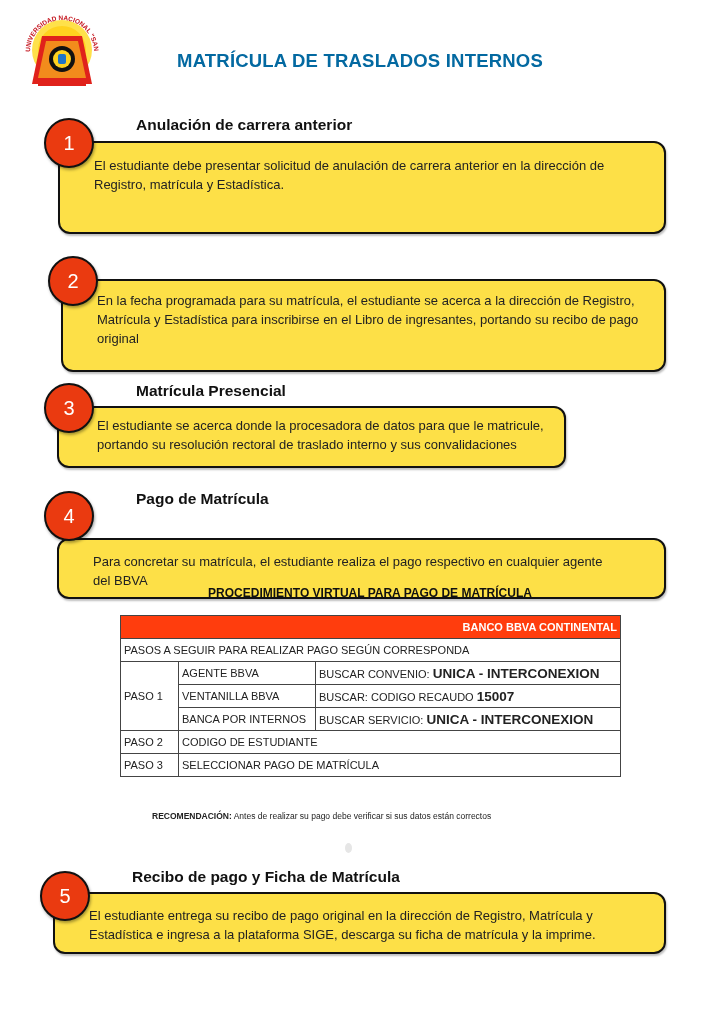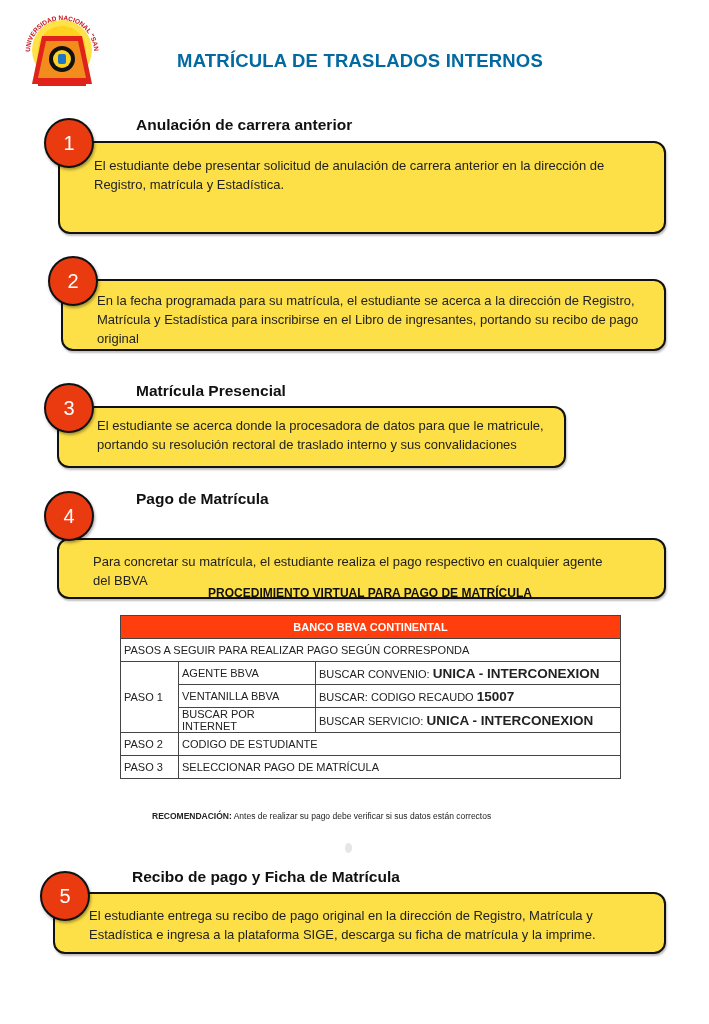--- a/index.html
+++ b/index.html
@@ -16,21 +16,21 @@
   .step-box .note { font-style:italic; font-size:11.5px; line-height:17px; }
   .badge { position:absolute; width:50px; height:50px; border-radius:50%;
            background:#ea3a10; border:2.5px solid #111; box-sizing:border-box;
            color:#fff; font-size:20px; display:flex; align-items:center; justify-content:center;
            z-index:3; box-shadow:1px 2px 3px rgba(0,0,0,0.35); }
   .vp-title { position:absolute; left:120px; top:586px; width:500px; text-align:center;
               font-weight:bold; font-size:12px; color:#111; }
   table.pay { position:absolute; left:120px; top:615px; width:501px; border-collapse:collapse;
               font-size:11px; color:#222; }
   table.pay td { border:1px solid #444; padding:0 3px; height:22px; }
-  table.pay td.bank { background:#ff3d0d; color:#fff; text-align:center; font-weight:bold; height:22px; font-size:11px; }
+  table.pay td.bank { background:#ff3d0d; color:#fff; text-align:right; font-weight:bold; height:22px; font-size:11px; }
   table.pay .big { font-weight:bold; font-size:13.5px; }
   .rec { position:absolute; left:121px; top:811px; font-size:8.5px; color:#222; }
   .rec b { font-weight:bold;margin-left:31px; }
   .dot { position:absolute; left:345px; top:843px; width:7px; height:10px; border-radius:50%; background:#e6e6e6; }
 </style>
 </head>
 <body>
 
 <div class="logo">
   <svg width="84" height="82" viewBox="0 0 84 82">
@@ -56,21 +56,21 @@
 <div class="title">MATRÍCULA DE TRASLADOS INTERNOS</div>
 
 <div class="step-heading" style="left:136px; top:116px;">Anulación de carrera anterior</div>
 <div class="badge" style="left:44px; top:118px;">1</div>
 <div class="step-box" style="left:58px; top:141px; width:608px; height:93px; padding:13px 8px 0 34px;">
   <p>El estudiante debe presentar solicitud de anulación de carrera anterior en la dirección de Registro, matrícula y Estadística.</p>
 </div>
 
 <div class="step-heading" style="left:139px; top:248px;margin-top:40px;">Inscripción en Libros</div>
 <div class="badge" style="left:48px; top:256px;">2</div>
-<div class="step-box" style="left:61px; top:279px; width:605px; height:72px; padding:10px 8px 0 34px;">
+<div class="step-box" style="left:61px; top:279px; width:605px; height:93px; padding:10px 8px 0 34px;">
   <p>En la fecha programada para su matrícula, el estudiante se acerca a la dirección de Registro, Matrícula y Estadística para inscribirse en el Libro de ingresantes, portando su recibo de pago original</p>
 </div>
 
 <div class="step-heading" style="left:136px; top:382px;">Matrícula Presencial</div>
 <div class="badge" style="left:44px; top:383px;">3</div>
 <div class="step-box" style="left:57px; top:406px; width:509px; height:62px; padding:8px 8px 0 38px;">
   <p>El estudiante se acerca donde la procesadora de datos para que le matricule, portando su resolución rectoral de traslado interno y sus convalidaciones</p>
 </div>
 
 <div class="step-heading" style="left:136px; top:490px;">Pago de Matrícula</div>
@@ -96,21 +96,21 @@
   <tr>
     <td rowspan="3">PASO 1</td>
     <td>AGENTE BBVA</td>
     <td><span>BUSCAR CONVENIO: </span><span class="big">UNICA - INTERCONEXION</span></td>
   </tr>
   <tr>
     <td>VENTANILLA BBVA</td>
     <td><span>BUSCAR: CODIGO RECAUDO </span><span class="big">15007</span></td>
   </tr>
   <tr>
-    <td>BUSCAR POR INTERNET</td>
+    <td>BANCA POR INTERNOS</td>
     <td><span>BUSCAR SERVICIO: </span><span class="big">UNICA - INTERCONEXION</span></td>
   </tr>
   <tr>
     <td>PASO 2</td>
     <td colspan="2">CODIGO DE ESTUDIANTE</td>
   </tr>
   <tr>
     <td>PASO 3</td>
     <td colspan="2">SELECCIONAR PAGO DE MATRÍCULA</td>
   </tr>

